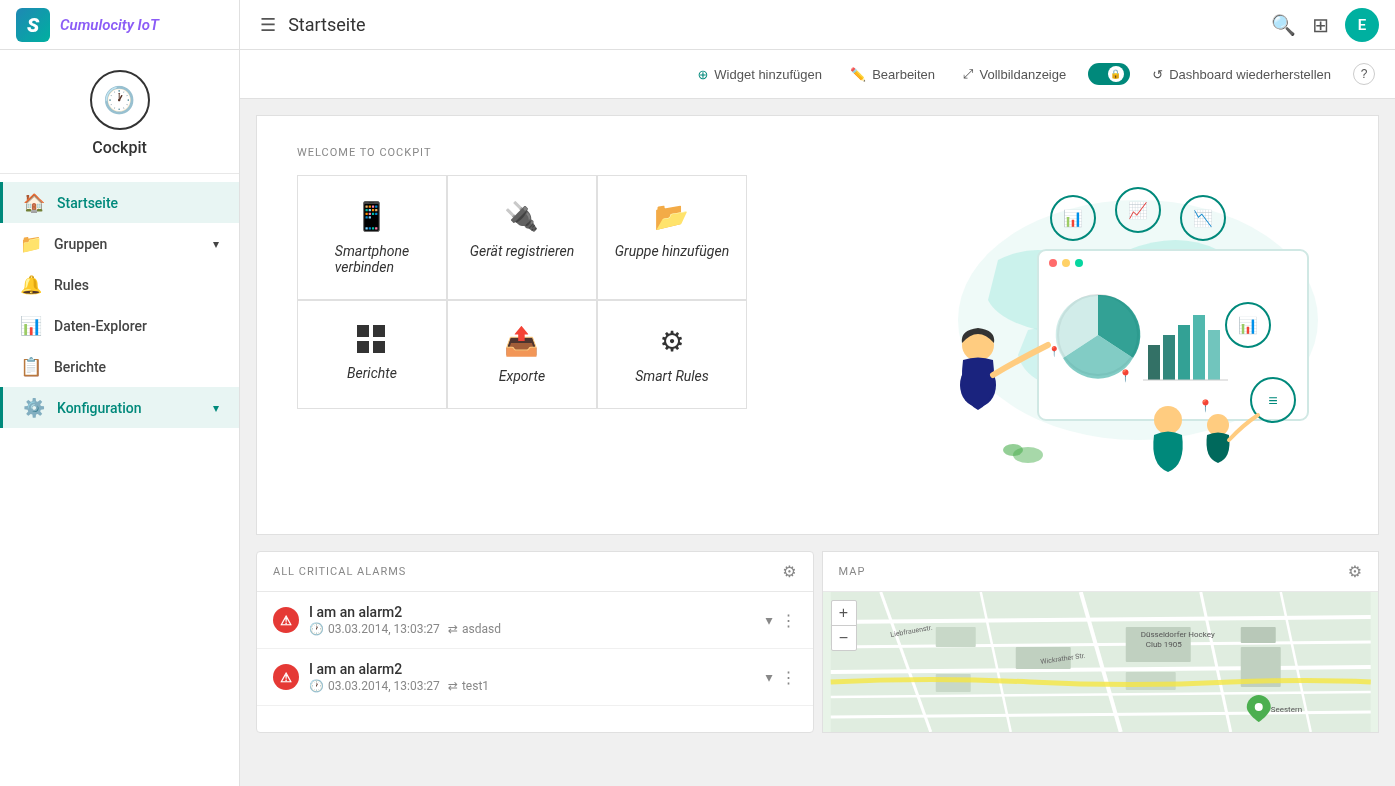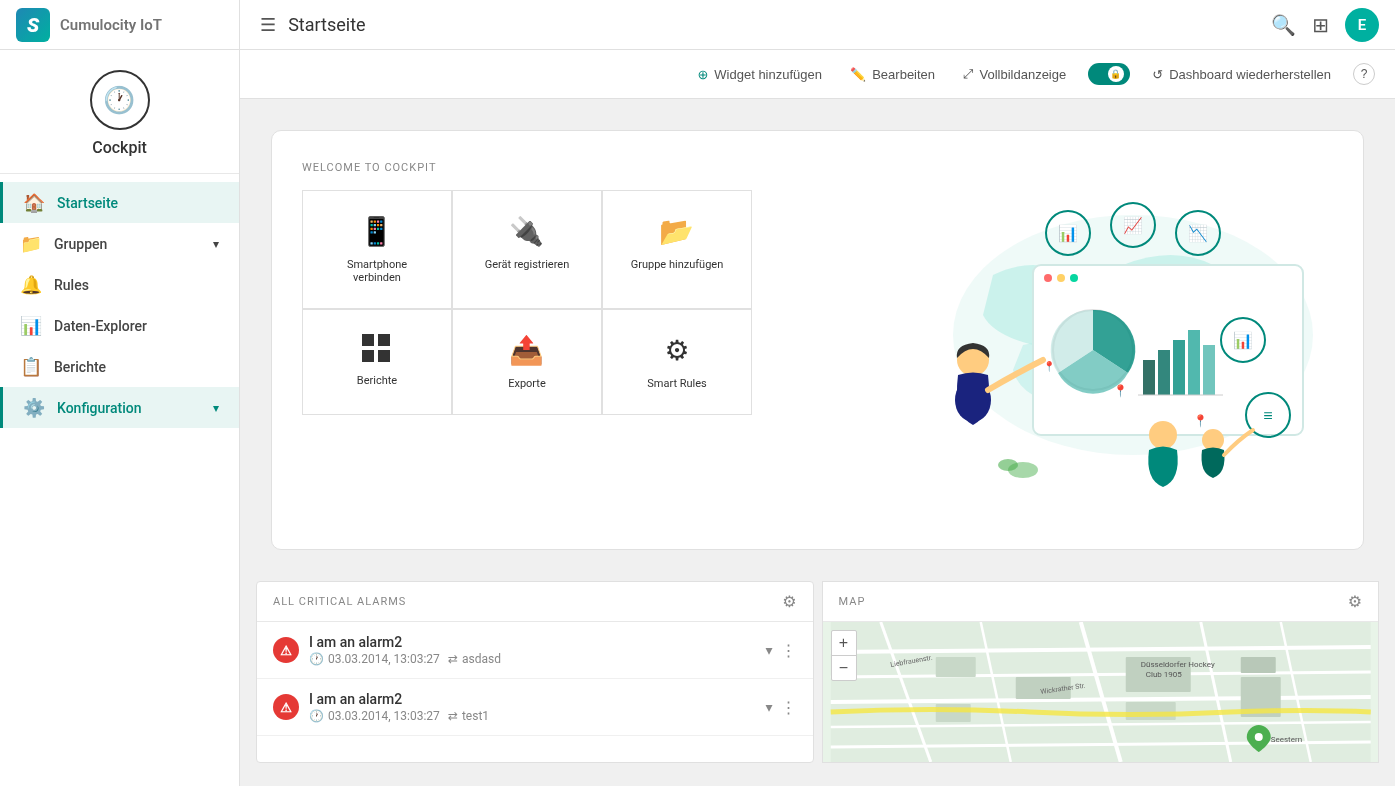--- a/index.html
+++ b/index.html
@@ -13,21 +13,21 @@
     }
     .topbar-brand {
       width: 240px; display: flex; align-items: center; gap: 10px;
       padding: 0 16px; border-right: 1px solid #e0e0e0; height: 100%;
     }
     .brand-s {
       width: 34px; height: 34px; background: linear-gradient(135deg, #1e88b4, #00b0a0);
       border-radius: 6px; display: flex; align-items: center; justify-content: center;
       color: white; font-weight: 900; font-size: 20px; font-style: italic;
     }
-    .brand-name { font-size: 15px; font-weight: 600; color: #737373; }
+    .brand-name { font-size: 15px; font-weight: 600; color: #8b5cf6; font-style: italic; }
     .topbar-title {
       flex: 1; display: flex; align-items: center; gap: 12px; padding: 0 20px;
     }
     .hamburger-icon { color: #555; font-size: 18px; cursor: pointer; }
     .page-title { font-size: 18px; font-weight: 400; color: #333; }
     .topbar-actions { display: flex; align-items: center; gap: 16px; padding-right: 16px; }
     .topbar-icon { font-size: 20px; color: #555; cursor: pointer; }
     .avatar {
       width: 34px; height: 34px; background: #00b0a0; border-radius: 50%;
       display: flex; align-items: center; justify-content: center;
@@ -89,38 +89,38 @@
       position: relative; cursor: pointer;
     }
     .toggle-knob {
       width: 16px; height: 16px; background: white; border-radius: 50%;
       position: absolute; top: 3px; left: 20px; display: flex;
       align-items: center; justify-content: center; font-size: 9px;
     }
 
     
     .welcome-panel {
-      background: #fff; margin: 31px; border-radius: 10px; padding: 30px 30px 40px;
+      background: #fff; margin: 16px; border-radius: 0; padding: 30px 40px 40px;
       border: 1px solid #e0e0e0; display: flex; gap: 20px; min-height: 420px;
     }
     .welcome-content { flex: 1; }
     .welcome-label { font-size: 11px; color: #888; text-transform: uppercase; letter-spacing: 1px; margin-bottom: 16px; }
     .welcome-title { font-size: 32px; font-weight: 400; color: #1a7a6e; margin-bottom: 16px; }
     .welcome-desc { font-size: 14px; color: #e67e22; line-height: 1.5; margin-bottom: 30px; max-width: 380px; }
     .welcome-desc span { color: #1a7a6e; text-decoration: underline; }
 
     
     .action-grid { display: grid; grid-template-columns: repeat(3, 150px); gap: 0; }
     .action-card {
       border: 1px solid #e0e0e0; padding: 24px 16px; display: flex;
       flex-direction: column; align-items: center; gap: 10px; cursor: pointer;
       background: #fff;
     }
     .action-icon { font-size: 30px; color: #333; }
-    .action-label { font-size: 11px; text-align: center; color: #333; }
+    .action-label { font-size: 14px; text-align: left; color: #333; font-style: italic; }
 
     
     .hero-illustration { width: 460px; flex-shrink: 0; position: relative; }
     .hero-svg { width: 100%; height: 100%; }
 
     
     .bottom-panels { display: flex; gap: 0; margin: 0 16px 16px; }
     .alarms-panel {
       flex: 1; background: #fff; border: 1px solid #e0e0e0; border-radius: 4px;
       margin-right: 8px; overflow: hidden;

